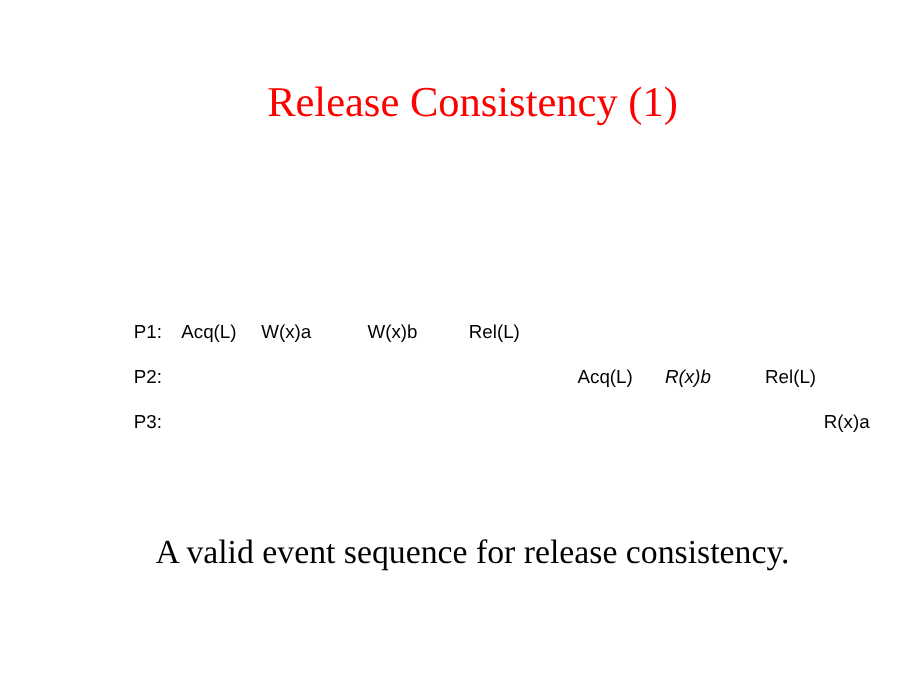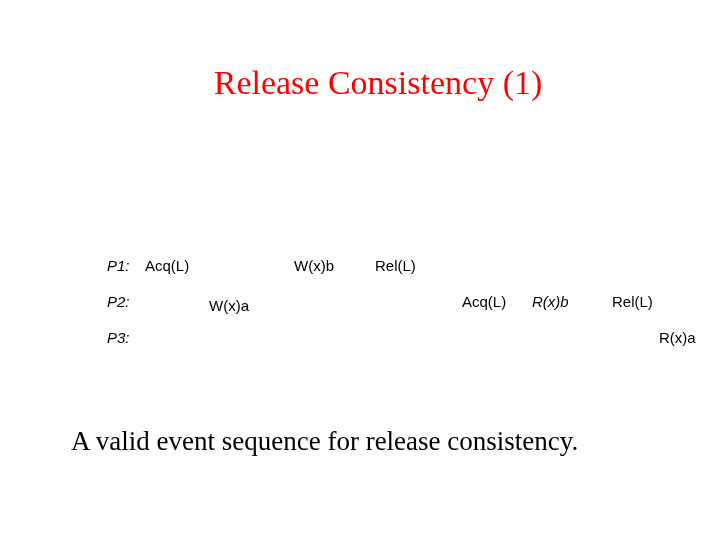--- a/index.html
+++ b/index.html
@@ -35,35 +35,35 @@
     }
     .row {
       position: relative;
       height: 24px;
       white-space: nowrap;
     }
     .cell {
       position: absolute;
       top: 0;
     }
-    .plabel { left: 0; font-style: italic; }
+    .plabel { left: 0; }
     .c-acq1 { left: 38px; }
-    .c-wxa  { left: 102px; margin-top: 40px; }
+    .c-wxa  { left: 102px; }
     .c-wxb  { left: 187px; }
     .c-rel1 { left: 268px; }
     .c-acq2 { left: 355px; }
     .c-rxb  { left: 425px; font-style: italic; }
     .c-rel2 { left: 505px; }
     .c-rxa  { left: 552px; }
     .caption {
       position: absolute;
       top: 390px;
       left: 0;
       right: 0;
-      text-align: left;
+      text-align: center;
       font-size: 27px;
       color: #000000;
       font-weight: normal;
       padding: 0 35px;
     }
   </style>
 </head>
 <body>
 
 <div class="slide">

